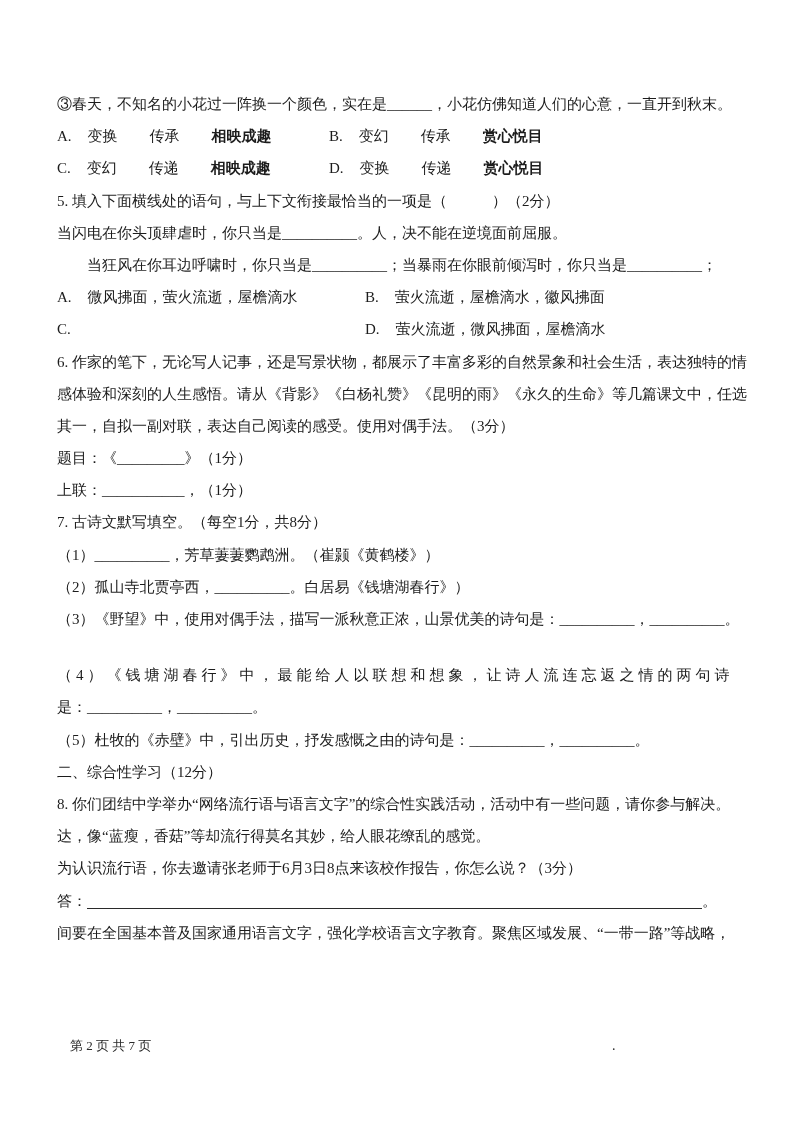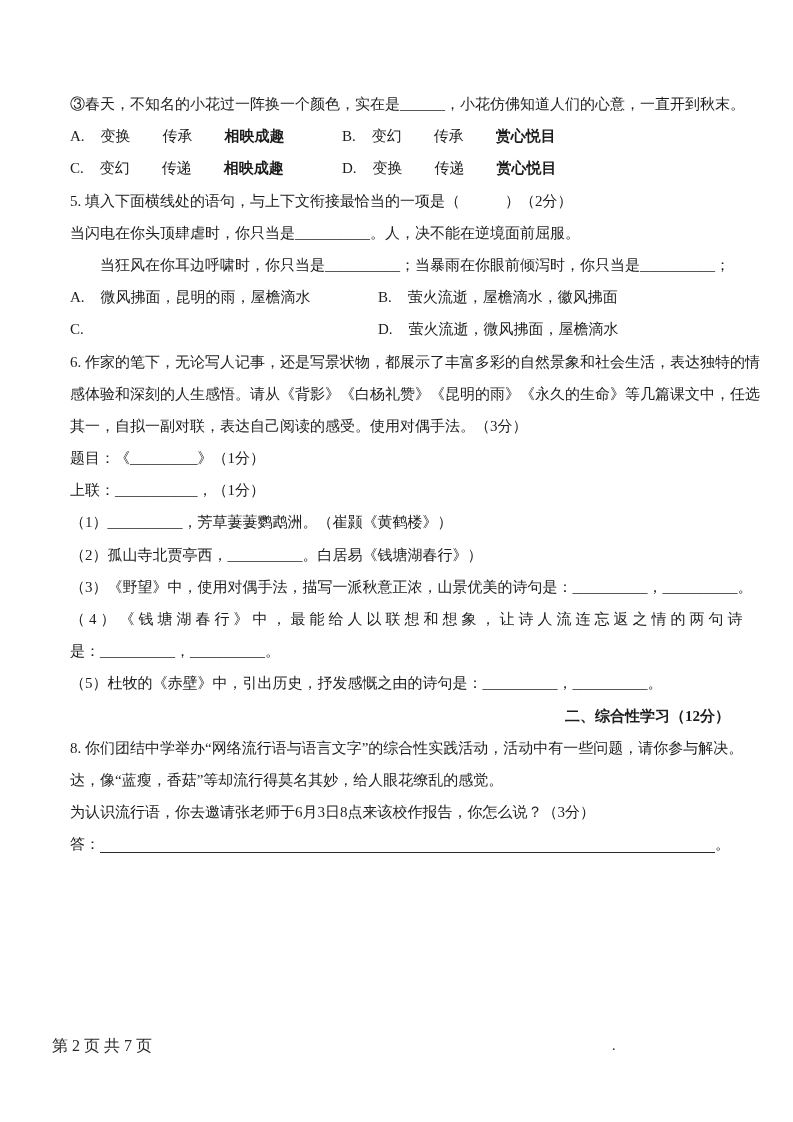--- a/index.html
+++ b/index.html
@@ -6,45 +6,45 @@
   .page {
     position:relative;
     width:793px; height:1122px;
     margin:0 auto;
     background:#ffffff;
     font-family:"Liberation Serif","DejaVu Serif",serif;
     color:#1c1c1c;
     font-size:15px;
     overflow:hidden;
   }
-  .content { position:absolute; left:70px; top:88px; width:660px; }
+  .content { position:absolute; left:57px; top:88px; width:660px; }
   .line { line-height:32.2px; height:32.2px; white-space:pre; }
   .indent { padding-left:30px; }
-  .wide { letter-spacing:4px; }
-  .bold { font-weight:bold;text-align:right; }
+  .wide { letter-spacing:4px;margin-top:24px; }
+  .bold { font-weight:normal; }
 
   .opt-row { display:flex; }
   .opt { display:flex; white-space:pre; }
   .opt .opt-label { margin-right:16px; }
   .opt .opt-word { margin-right:32px; }
   .opt .opt-word:last-child { margin-right:0;font-weight:bold; }
   .q4-left { width:272px; }
   .q5-left { width:308px; }
 
   .answer-line { display:flex; white-space:pre; }
   .answer-blank {
     flex:1;
     border-bottom:1px solid #2a2a2a;
     margin-bottom:8px;
     align-self:flex-end;
   }
 
   .footer {
-    position:absolute; left:52px; top:1036px;
-    font-size:16px; line-height:20px; color:#2a2a2a;
+    position:absolute; left:70px; top:1036px;
+    font-size:13px; line-height:20px; color:#2a2a2a;
     white-space:pre;
   }
   .stray-dot {
     position:absolute; left:612px; top:1038px;
     font-size:14px; color:#2a2a2a;
   }
 </style>
 </head>
 <body>
 
@@ -83,21 +83,21 @@
       </div>
     </div>
 
     <div class="line">5. 填入下面横线处的语句，与上下文衔接最恰当的一项是（　　　）（2分）</div>
     <div class="line">当闪电在你头顶肆虐时，你只当是__________。人，决不能在逆境面前屈服。</div>
     <div class="line indent">当狂风在你耳边呼啸时，你只当是__________；当暴雨在你眼前倾泻时，你只当是__________；</div>
 
     <div class="line opt-row">
       <div class="opt q5-left">
         <span class="opt-label">A.</span>
-        <span>微风拂面，昆明的雨，屋檐滴水</span>
+        <span>微风拂面，萤火流逝，屋檐滴水</span>
       </div>
       <div class="opt">
         <span class="opt-label">B.</span>
         <span>萤火流逝，屋檐滴水，徽风拂面</span>
       </div>
     </div>
 
     <div class="line opt-row">
       <div class="opt q5-left">
         <span class="opt-label">C.</span>
@@ -107,37 +107,39 @@
         <span>萤火流逝，微风拂面，屋檐滴水</span>
       </div>
     </div>
 
     <div class="line">6. 作家的笔下，无论写人记事，还是写景状物，都展示了丰富多彩的自然景象和社会生活，表达独特的情</div>
     <div class="line">感体验和深刻的人生感悟。请从《背影》《白杨礼赞》《昆明的雨》《永久的生命》等几篇课文中，任选</div>
     <div class="line">其一，自拟一副对联，表达自己阅读的感受。使用对偶手法。（3分）</div>
     <div class="line">题目：《_________》（1分）</div>
     <div class="line">上联：___________，（1分）</div>
 
+    <div class="line">7. 古诗文默写填空。（每空1分，共8分）</div>
     <div class="line">（1）__________，芳草萋萋鹦鹉洲。（崔颢《黄鹤楼》）</div>
     <div class="line">（2）孤山寺北贾亭西，__________。白居易《钱塘湖春行》）</div>
     <div class="line">（3）《野望》中，使用对偶手法，描写一派秋意正浓，山景优美的诗句是：__________，__________。</div>
     <div class="line wide">（4）《钱塘湖春行》中，最能给人以联想和想象，让诗人流连忘返之情的两句诗</div>
     <div class="line">是：__________，__________。</div>
     <div class="line">（5）杜牧的《赤壁》中，引出历史，抒发感慨之由的诗句是：__________，__________。</div>
 
     <div class="line bold">二、综合性学习（12分）</div>
 
     <div class="line">8. 你们团结中学举办“网络流行语与语言文字”的综合性实践活动，活动中有一些问题，请你参与解决。</div>
     <div class="line">达，像“蓝瘦，香菇”等却流行得莫名其妙，给人眼花缭乱的感觉。</div>
     <div class="line">为认识流行语，你去邀请张老师于6月3日8点来该校作报告，你怎么说？（3分）</div>
 
     <div class="line answer-line">
       <span>答：</span>
       <span class="answer-blank"></span>
       <span>。</span>
     </div>
 
+    <div class="line">间要在全国基本普及国家通用语言文字，强化学校语言文字教育。聚焦区域发展、“一带一路”等战略，</div>
 
   </div>
 
   <div class="footer">第 2 页 共 7 页</div>
   <div class="stray-dot">.</div>
 </div>
 
 </body></html>

